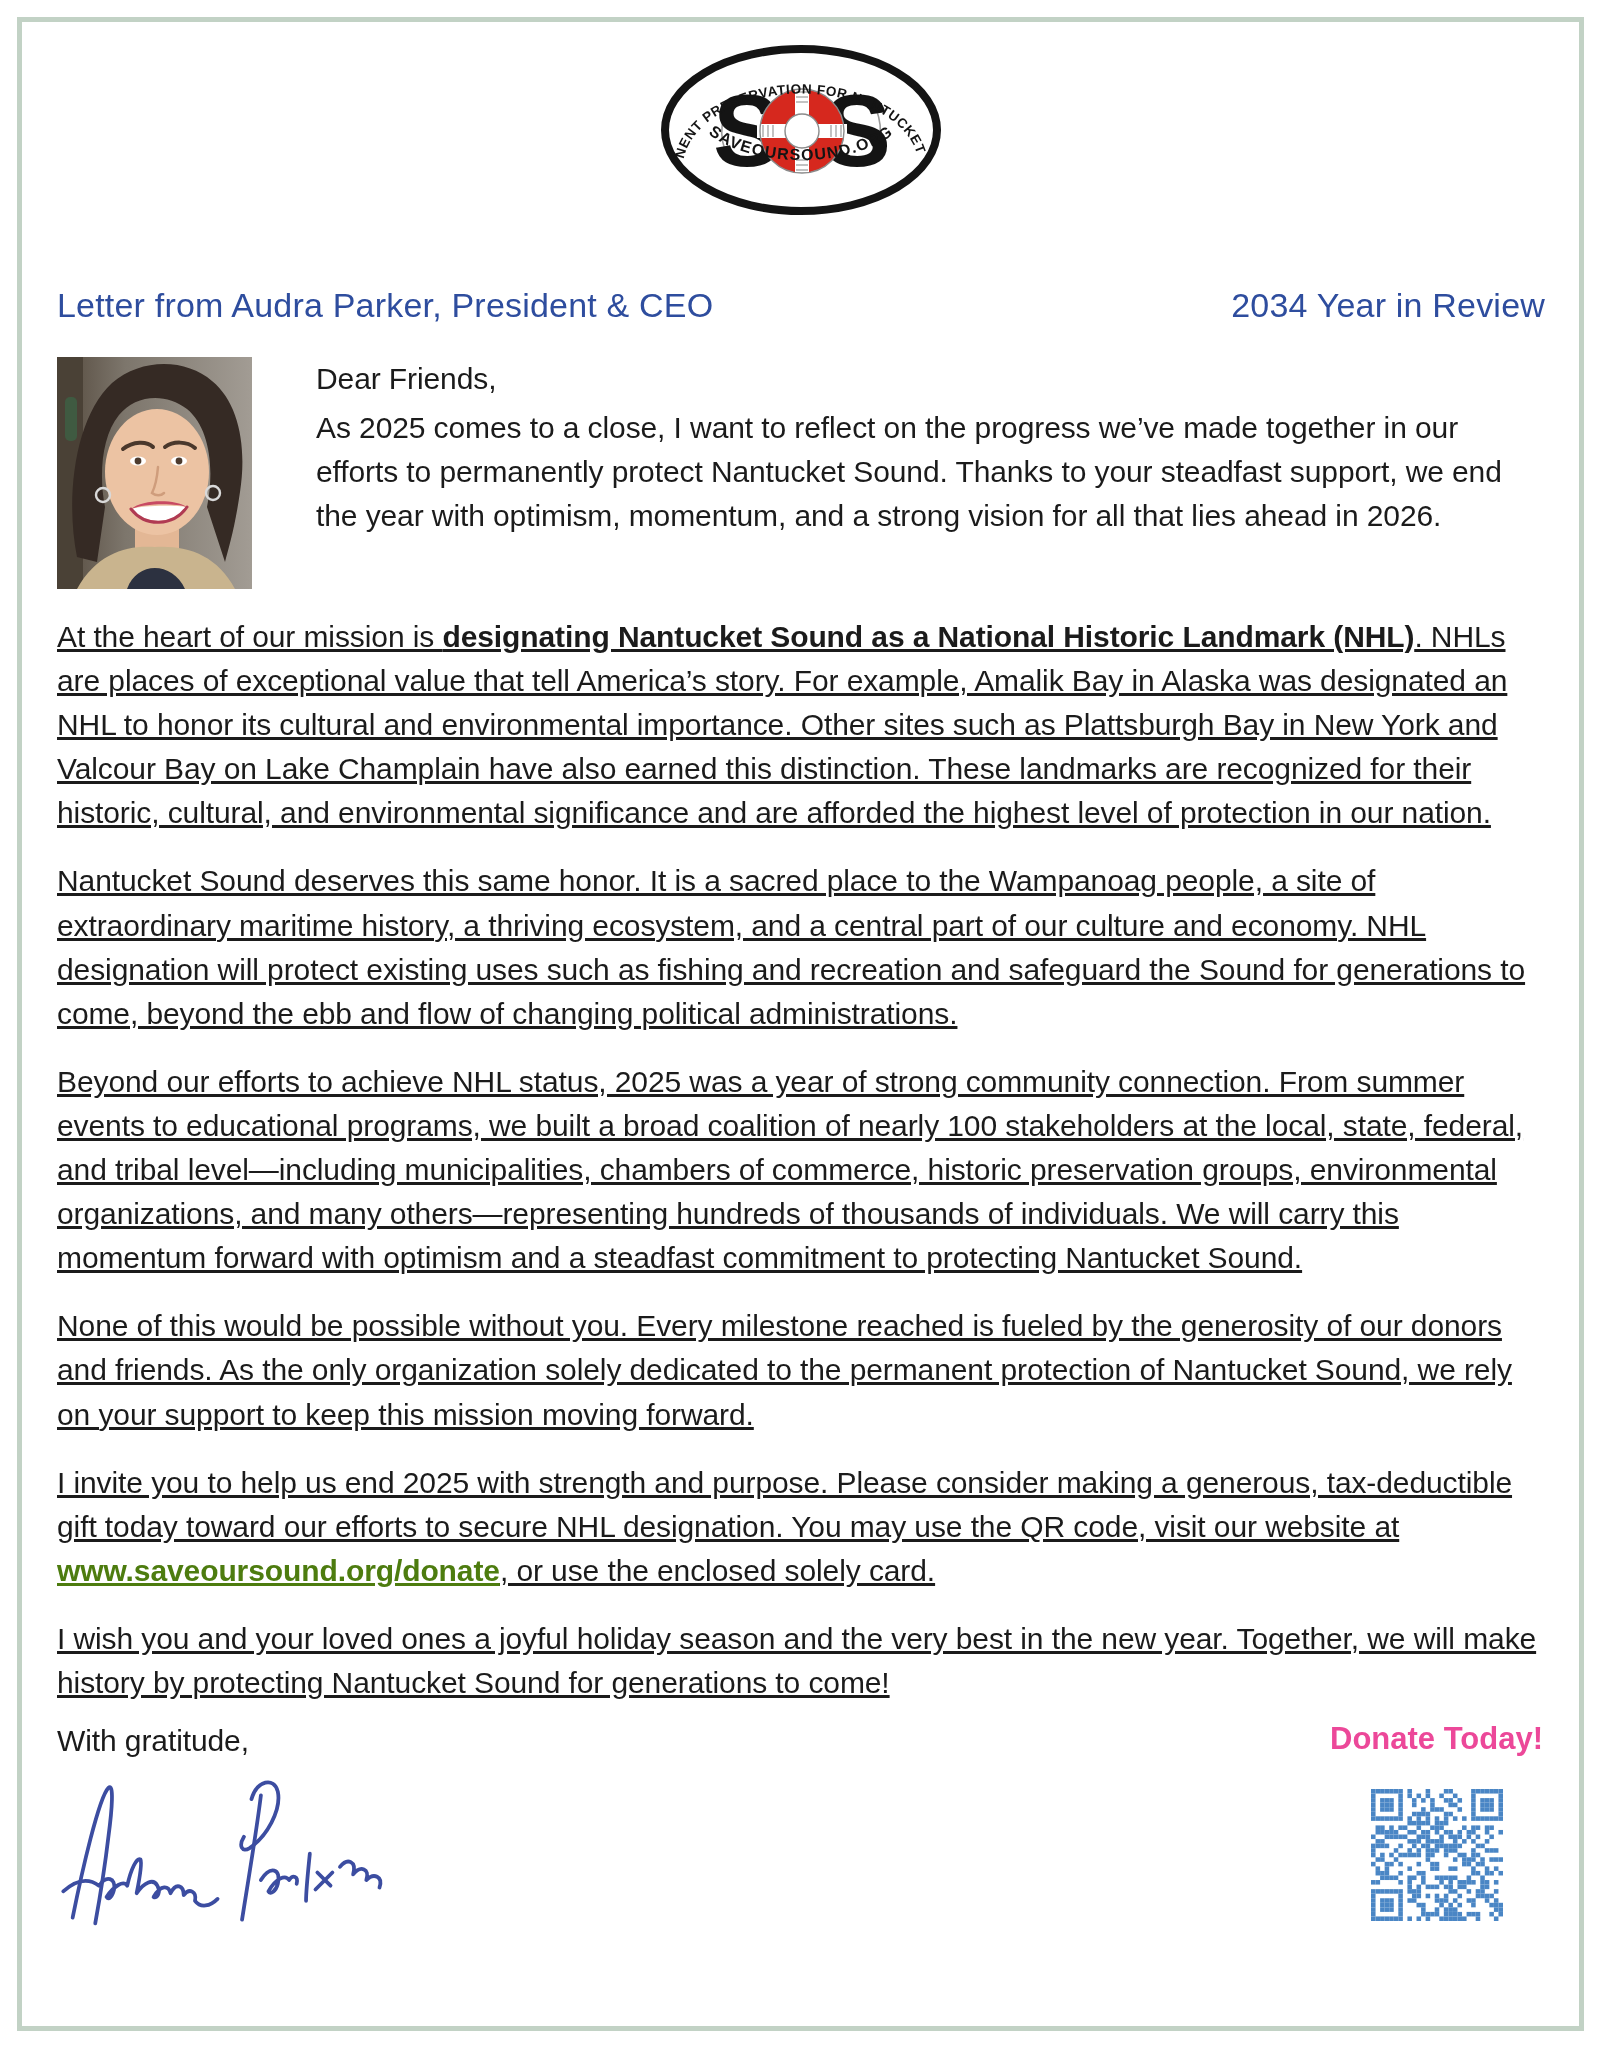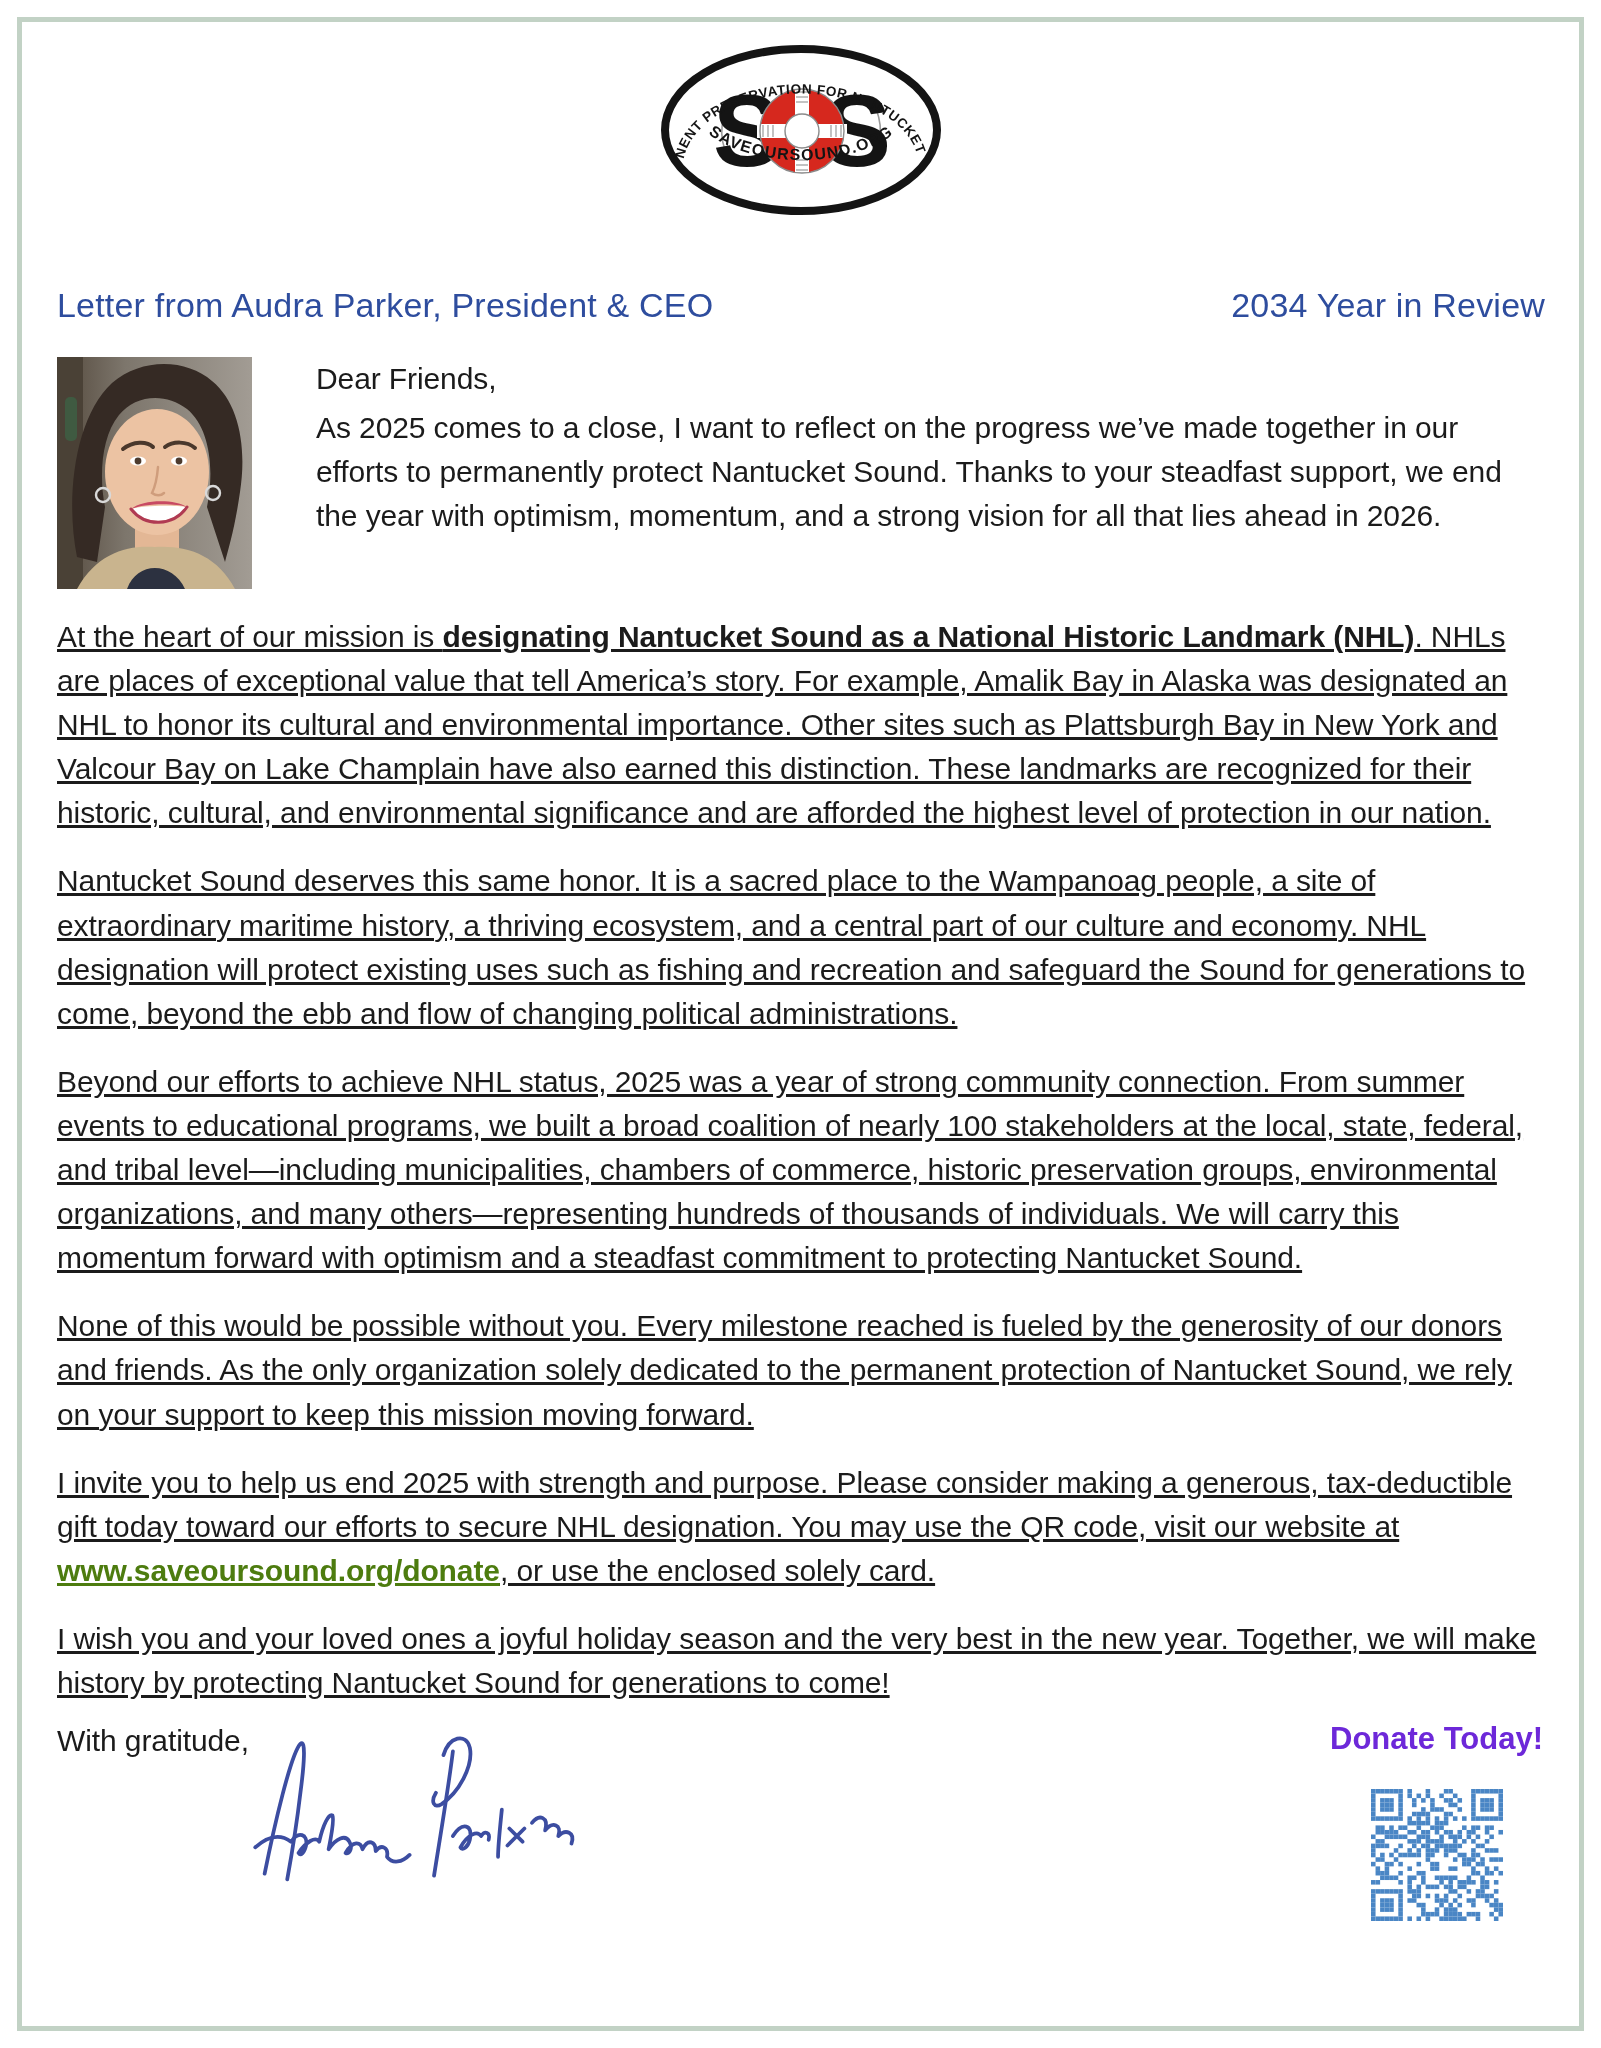--- a/index.html
+++ b/index.html
@@ -22,26 +22,26 @@
   .salutation{margin:0 0 5px 0;}
   .intro-para{margin:0;}
 
   .paragraphs{margin-top:26px;}
   .paragraphs p{margin:0 0 24px 0;text-decoration:underline;}
   .paragraphs p:last-child{margin-bottom:0;}
   .bold-inline{font-weight:700;}
   .donate-link{font-weight:700;text-decoration:underline;color:#4d7c0f;}
 
   .closing-row{display:flex;justify-content:space-between;align-items:flex-start;margin-top:14px;}
-  .closing-left{display:flex;flex-direction:row;}
+  .closing-left{display:flex;flex-direction:column;}
   .closing-text{margin:0;}
   .signature-svg{margin:6px 0 0 -10px;display:block;}
 
   .donate-block{display:flex;flex-direction:column;align-items:center;margin-right:2px;margin-top:2px;}
-  .donate-label{font-size:31px;font-weight:700;color:#6d28d9;}
+  .donate-label{font-size:31px;font-weight:700;color:#ec4899;}
   .qr-box{margin-top:32px;width:132px;height:132px;}
 </style>
 </head>
 <body>
 
 <div class="page">
   <div class="page-border"></div>
 
   <div class="inner">
 

